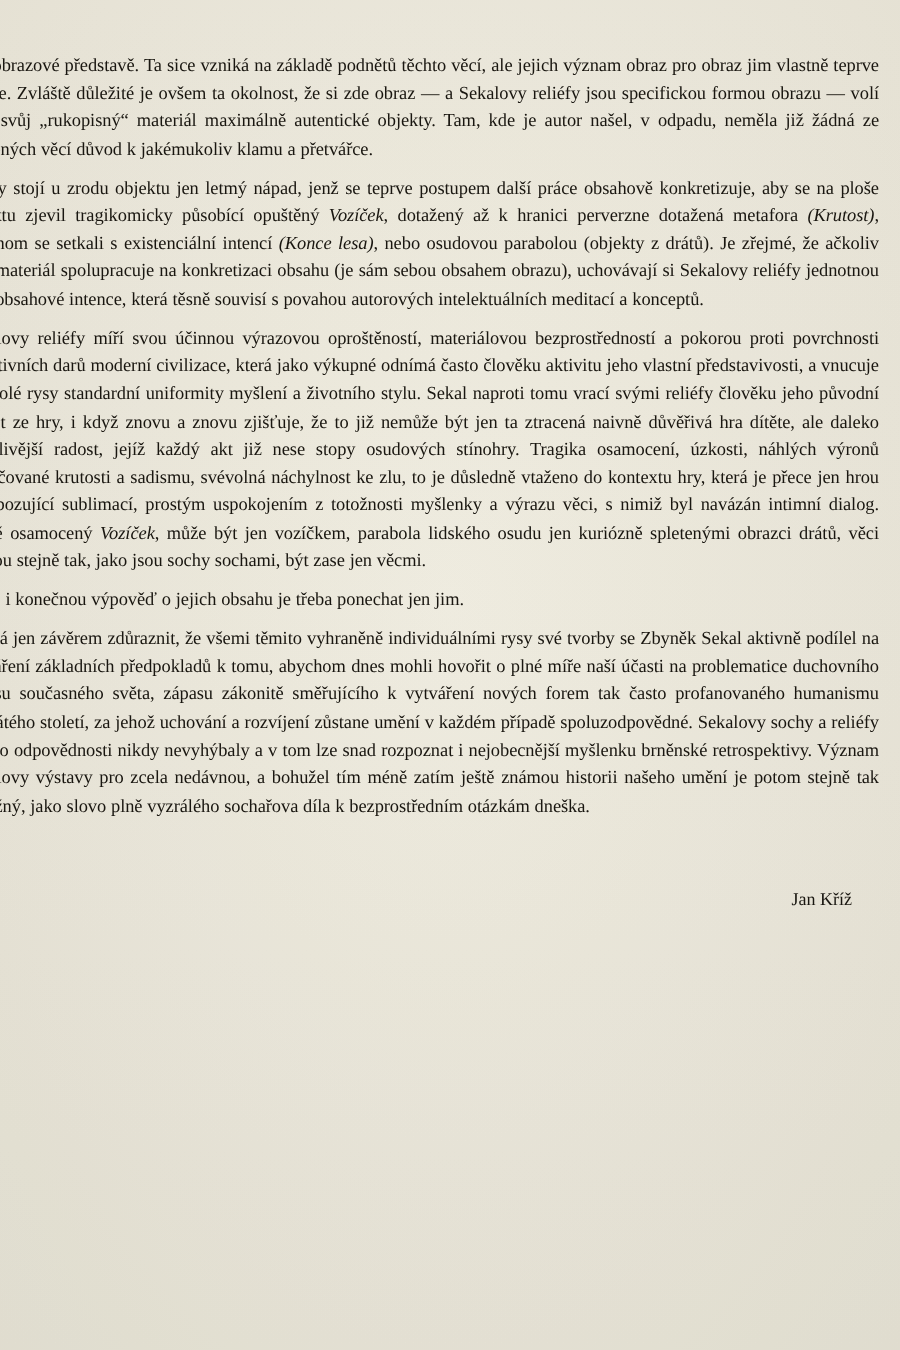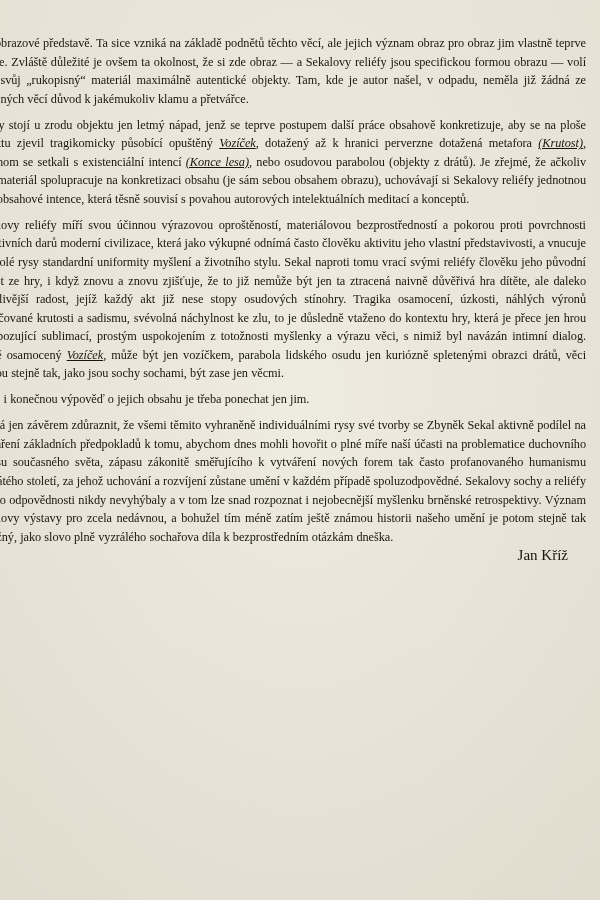--- a/index.html
+++ b/index.html
@@ -49,28 +49,28 @@
   .para + .para {
     margin-top: 7.5px;
   }
   .para.p1 { margin-left: -26px; }
   .para.p2 { margin-left: -26px; }
   .para.p3 { margin-left: -26px; }
   .para.p4 { margin-left: -26px; }
   .para.p5 { margin-left: -26px; }
   em {
     font-style: italic;
-    text-decoration: underline;
   }
   .signature {
     position: relative;
     z-index: 2;
+    margin-top: 44px;
     padding-right: 18px;
     text-align: right;
-    font-size: 15px;
+    font-size: 12px;
     line-height: 18px;
     color: #191610;
   }
   .para:first-letter {
     
   }
 </style>
 </head>
 <body>
 

